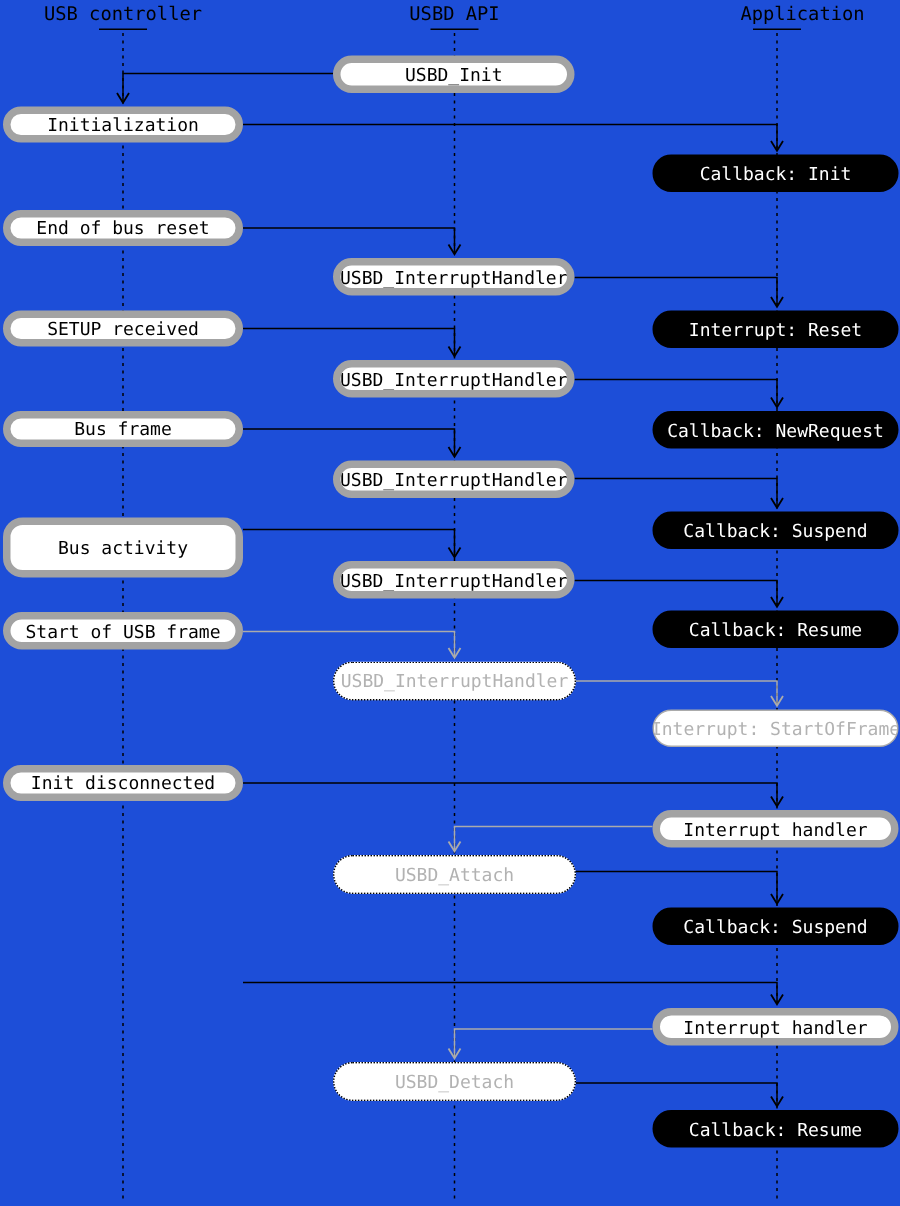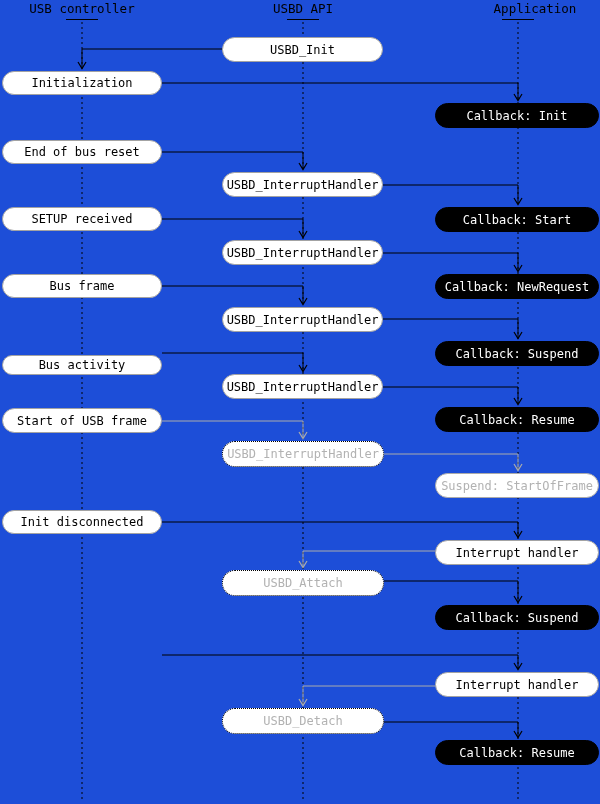--- a/index.html
+++ b/index.html
@@ -5,21 +5,21 @@
   html,body{margin:0;padding:0;background:#fff;}
   #stage{position:relative;width:600px;height:804px;background:#1d4ed8;overflow:hidden;
          font-family:"DejaVu Sans Mono","Liberation Mono",monospace;}
   svg#wires{position:absolute;left:0;top:0;width:600px;height:804px;}
   .lifeline{stroke:#000;stroke-width:1;fill:none;stroke-dasharray:2 3;}
   .flow{fill:none;stroke:#000;stroke-width:1;marker-end:url(#arrowB);}
   .flow.gray{stroke:#ababab;marker-end:url(#arrowG);}
   .lane-title{position:absolute;top:1px;width:150px;text-align:center;
               font-size:12.5px;color:#000;white-space:nowrap;}
   .head-bar{position:absolute;top:19px;width:32px;height:1px;background:#000;}
-  .node{position:absolute;box-sizing:border-box;height:25px;border:1px solid #a3a3a3;
+  .node{position:absolute;box-sizing:border-box;height:25px;border:5px solid #a3a3a3;
         border-radius:13px;background:#fff;color:#000;display:flex;align-items:center;
         justify-content:center;font-size:12px;white-space:nowrap;overflow:hidden;}
   .node.black{background:#000;border-color:#000;color:#fff;}
   .node.ghost{height:26px;border:1px dotted #000;color:#b2b2b2;}
   .node.ghost-solid{border:1px solid #ababab;color:#b2b2b2;}
 </style>
 </head>
 <body>
 
 <div id="stage">
@@ -71,32 +71,32 @@
   <div class="head-bar" style="left:66px"></div>
   <div class="head-bar" style="left:287px"></div>
   <div class="head-bar" style="left:502px"></div>
 
   <div class="node" style="left:222px;top:37px;width:161px">USBD_Init</div>
   <div class="node" style="left:2px;top:71px;width:160px;height:24px">Initialization</div>
   <div class="node" style="left:2px;top:140px;width:160px;height:24px">End of bus reset</div>
   <div class="node black" style="left:435px;top:103px;width:164px">Callback: Init</div>
   <div class="node" style="left:222px;top:172px;width:161px">USBD_InterruptHandler</div>
   <div class="node" style="left:2px;top:207px;width:160px;height:24px">SETUP received</div>
-  <div class="node black" style="left:435px;top:207px;width:164px">Callback: Start</div>
+  <div class="node black" style="left:435px;top:207px;width:164px">Interrupt: Reset</div>
   <div class="node" style="left:222px;top:240px;width:161px">USBD_InterruptHandler</div>
   <div class="node" style="left:2px;top:274px;width:160px;height:24px">Bus frame</div>
   <div class="node black" style="left:435px;top:274px;width:164px">Callback: NewRequest</div>
   <div class="node" style="left:222px;top:307px;width:161px">USBD_InterruptHandler</div>
-  <div class="node" style="left:2px;top:355px;width:160px;height:20px">Bus activity</div>
+  <div class="node" style="left:2px;top:345px;width:160px;height:40px">Bus activity</div>
   <div class="node black" style="left:435px;top:341px;width:164px">Callback: Suspend</div>
   <div class="node" style="left:222px;top:374px;width:161px">USBD_InterruptHandler</div>
   <div class="node" style="left:2px;top:408px;width:160px">Start of USB frame</div>
   <div class="node black" style="left:435px;top:407px;width:164px">Callback: Resume</div>
   <div class="node ghost" style="left:222px;top:441px;width:162px">USBD_InterruptHandler</div>
-  <div class="node ghost-solid" style="left:435px;top:473px;width:164px">Suspend: StartOfFrame</div>
+  <div class="node ghost-solid" style="left:435px;top:473px;width:164px">Interrupt: StartOfFrame</div>
   <div class="node" style="left:2px;top:510px;width:160px;height:24px">Init disconnected</div>
   <div class="node" style="left:435px;top:540px;width:164px">Interrupt handler</div>
   <div class="node ghost" style="left:222px;top:570px;width:162px">USBD_Attach</div>
   <div class="node black" style="left:435px;top:605px;width:164px">Callback: Suspend</div>
   <div class="node" style="left:435px;top:672px;width:164px">Interrupt handler</div>
   <div class="node ghost" style="left:222px;top:708px;width:162px">USBD_Detach</div>
   <div class="node black" style="left:435px;top:740px;width:164px">Callback: Resume</div>
 
 </div>
 

